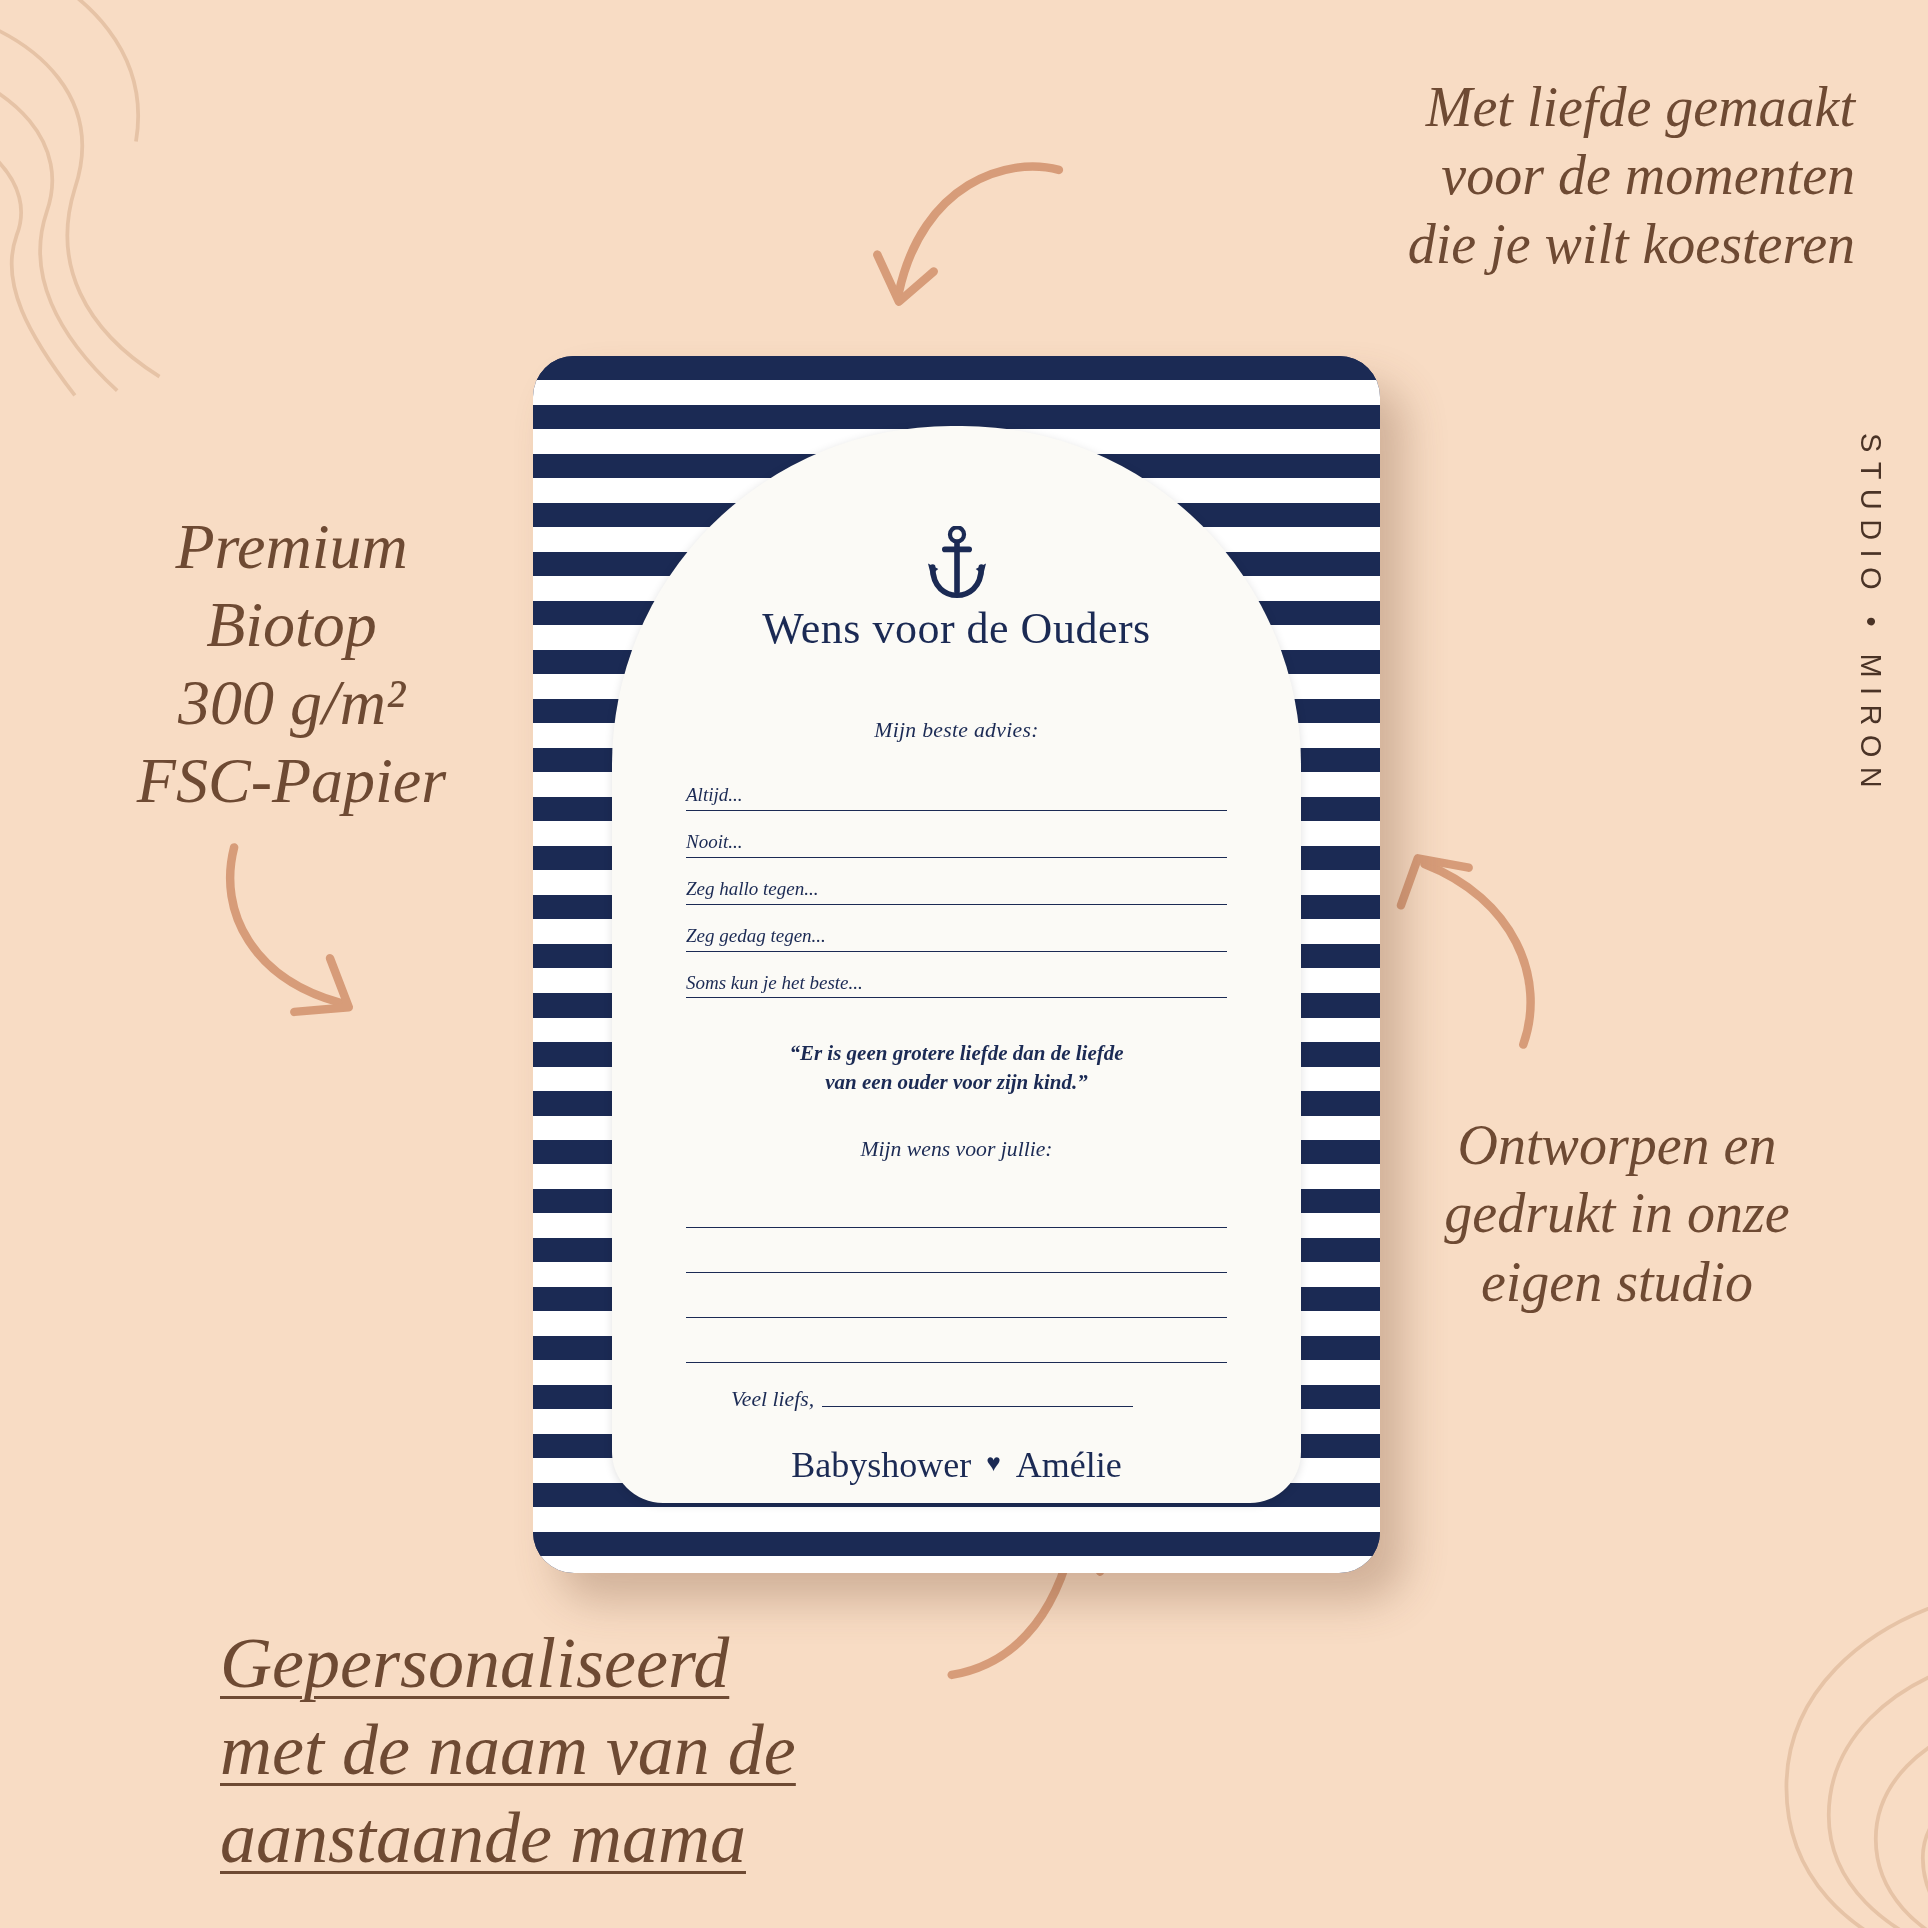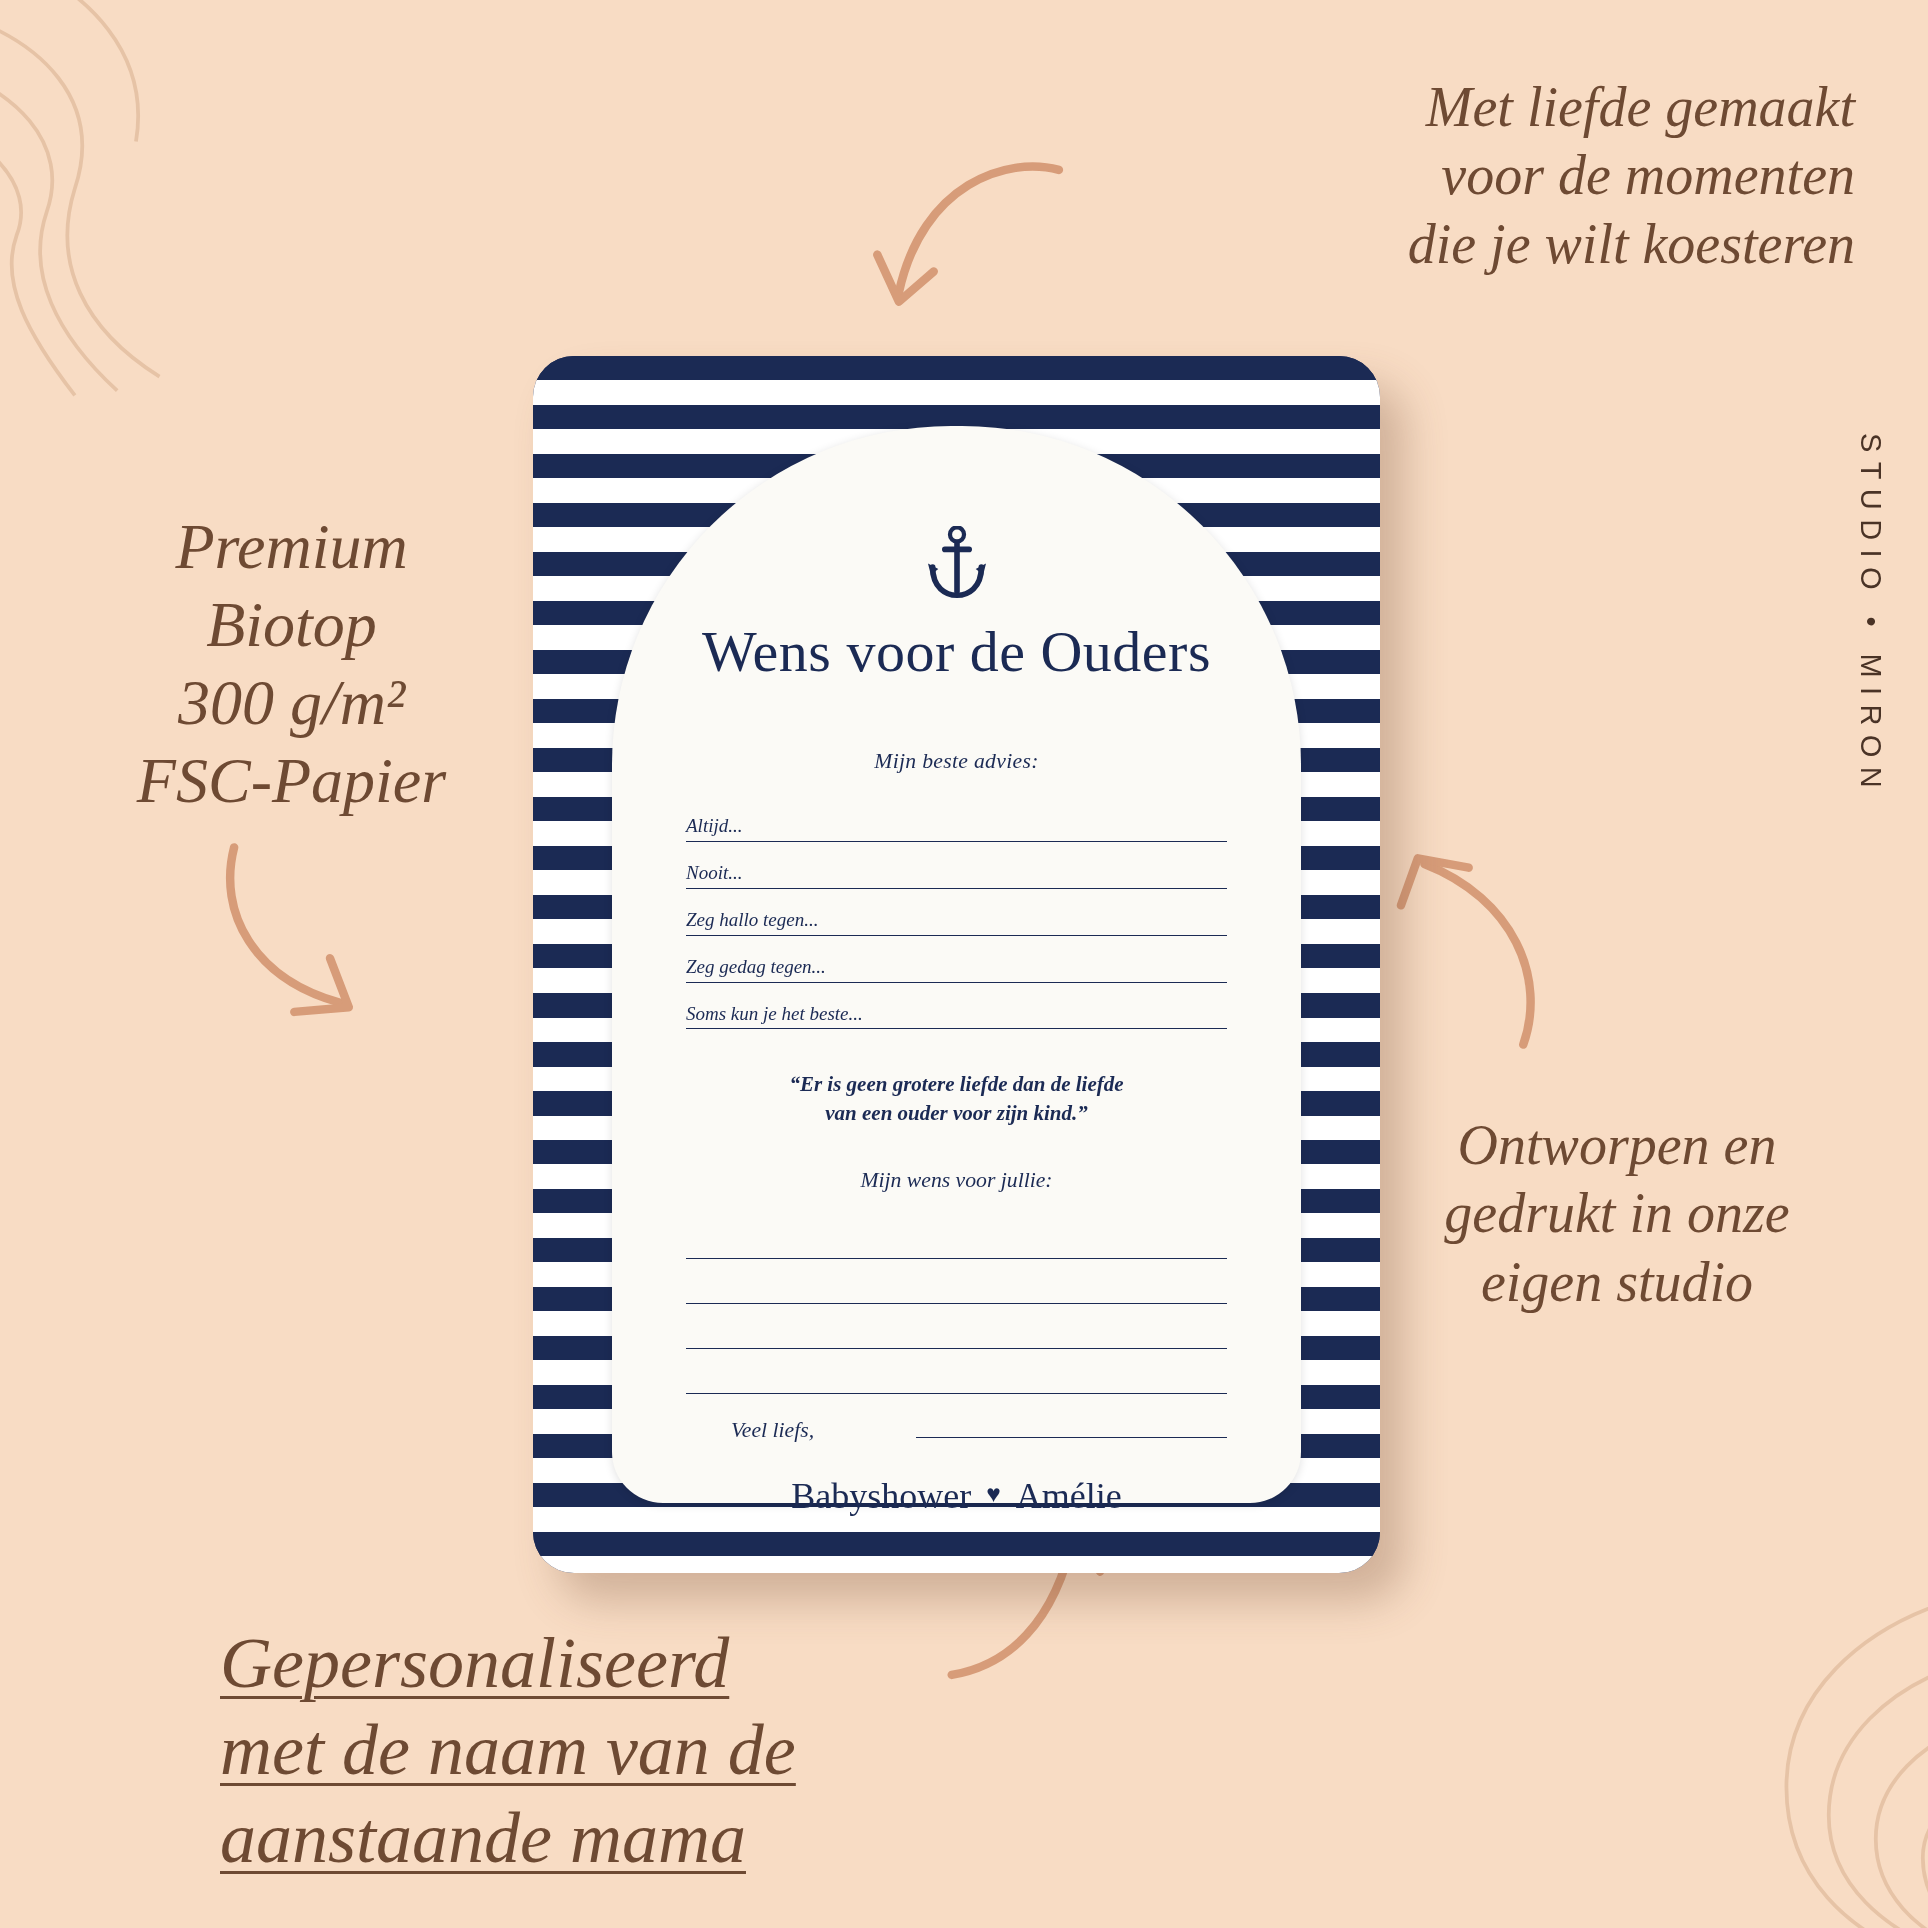--- a/index.html
+++ b/index.html
@@ -126,23 +126,22 @@
     box-shadow: 0 1.9px 9.4px rgba(0,0,0,0.12);
     display: flex;
     flex-direction: column;
     align-items: center;
     color: #1b2a54;
   }
 
   .anchor-icon { margin-top: 100px; }
   .card-title {
     font-family: "Liberation Serif", serif;
-    font-size: 58px;
+    font-size: 44px;
     letter-spacing: 0.5px;
-    margin-top: 15px;
   }
   .card-subtitle {
     font-style: italic;
     font-size: 21.7px;
     margin-top: 64px;
     letter-spacing: 0.3px;
   }
 
   .lines-block {
     width: 541px;
@@ -187,21 +186,20 @@
   }
 
   .signoff {
     width: 541px;
     margin-top: 24.5px;
     display: flex;
     align-items: flex-end;
     gap: 7.5px;
     padding-left: 45px;
     box-sizing: border-box;
-    justify-content: space-between;
   }
   .signoff-label { font-style: italic; font-size: 21.7px; }
   .signoff-rule {
     flex: 1;
     border-bottom: 1.5px solid #1b2a54;
     margin-bottom: 5.6px;
     max-width: 311px;
   }
 
   .footer {

